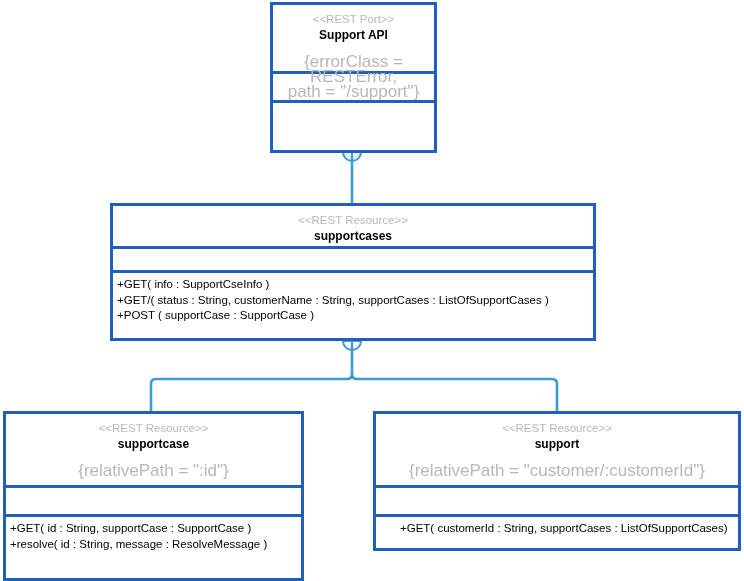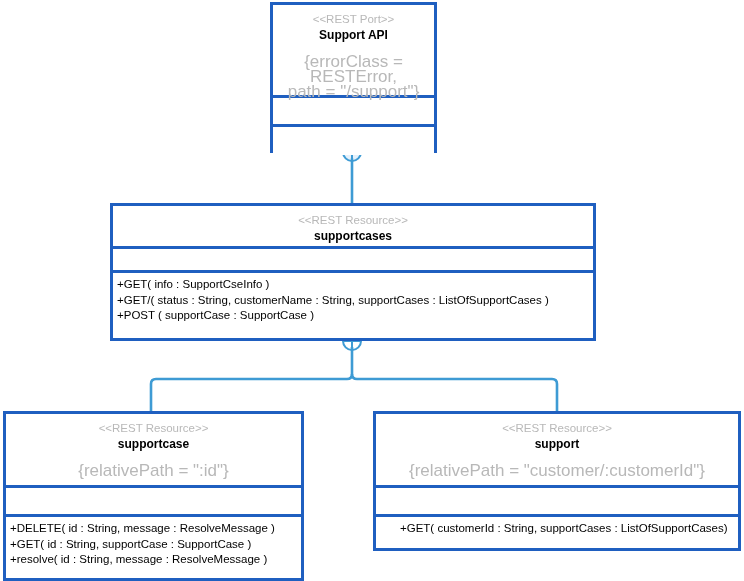--- a/index.html
+++ b/index.html
@@ -93,21 +93,21 @@
     line-height: 15.5px;
     white-space: nowrap;
   }
 
   
   #class-support-api      { left: 270px; top: 2px;   width: 167px; height: 151px; }
   #class-supportcases     { left: 110px; top: 203px; width: 486px; height: 138px; }
   #class-supportcase      { left: 3px;   top: 411px; width: 301px; height: 170px; }
   #class-customer         { left: 373px; top: 411px; width: 368px; height: 140px; }
 
-  #class-support-api  .c-head { height: 90px; }
+  #class-support-api  .c-head { height: 66px; }
   #class-support-api  .c-attr { height: 29px; }
   #class-support-api  .c-ops  { height: 31px; }
 
   #class-supportcases .c-head { height: 40px; }
   #class-supportcases .c-attr { height: 24px; }
   #class-supportcases .c-ops  { height: 68px; }
 
   #class-supportcase  .c-head { height: 71px; }
   #class-supportcase  .c-attr { height: 29px; }
   #class-supportcase  .c-ops  { height: 64px; }
@@ -169,21 +169,20 @@
   </div>
 
   <div class="uml-class" id="class-supportcase">
     <div class="compartment header-compartment c-head">
       <span class="stereotype">&lt;&lt;REST Resource&gt;&gt;</span>
       <span class="class-name">supportcase</span>
       <span class="properties">{relativePath = ":id"}</span>
     </div>
     <div class="compartment divided attributes-compartment c-attr"></div>
     <div class="compartment divided operations-compartment c-ops">
-      <span class="operation">+DELETE( id : String, message : ResolveMessage )</span>
       <span class="operation">+GET( id : String, supportCase : SupportCase )</span>
       <span class="operation">+resolve( id : String, message : ResolveMessage )</span>
     </div>
   </div>
 
   <div class="uml-class" id="class-customer">
     <div class="compartment header-compartment c-head">
       <span class="stereotype">&lt;&lt;REST Resource&gt;&gt;</span>
       <span class="class-name">support</span>
       <span class="properties">{relativePath = "customer/:customerId"}</span>

